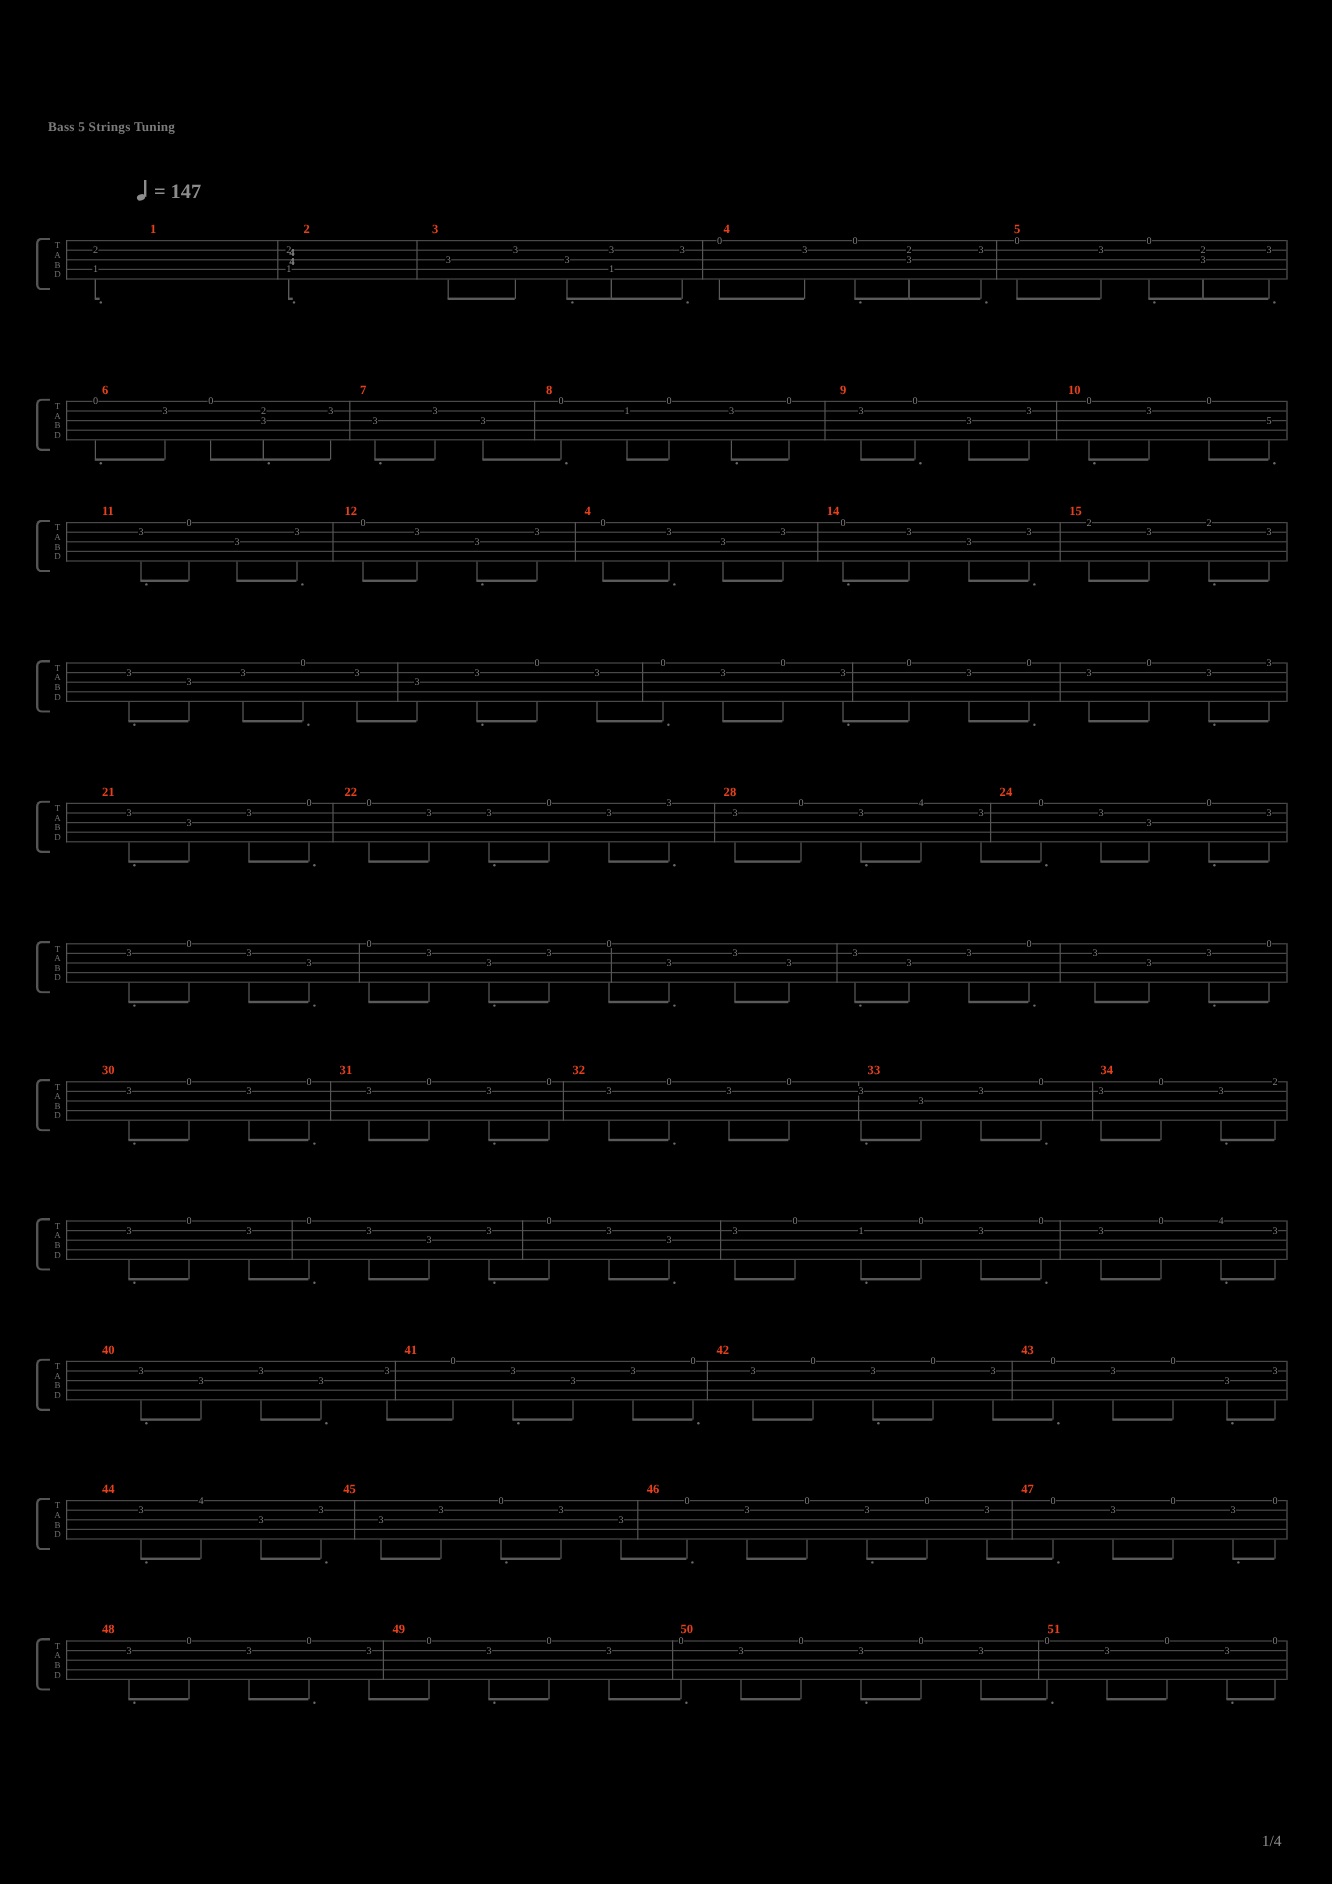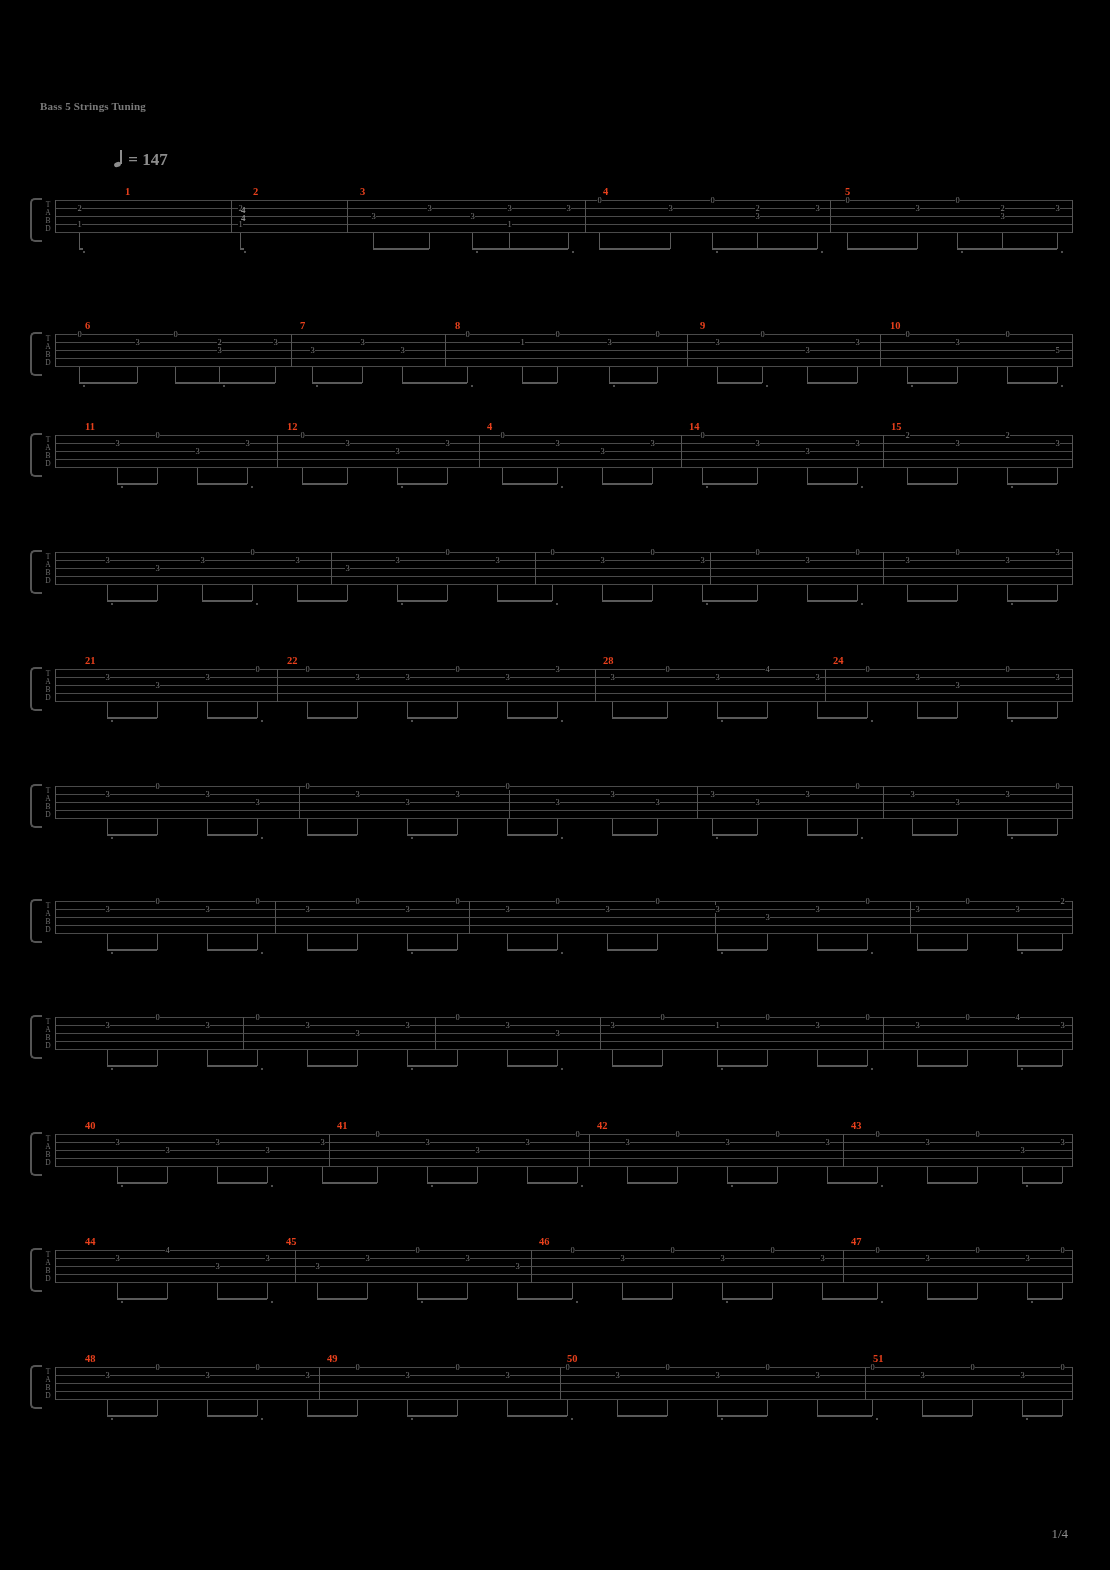--- a/index.html
+++ b/index.html
@@ -743,20 +743,27 @@
             <div class="stem" style="left: 902px;"></div>
             <div class="stem" style="left: 952px;"></div>
             <div class="beam" style="left: 952px; top: 15px; width: 50px;"></div>
             <div class="dot" style="left: 956px; top: 18px;"></div>
             <div class="stem" style="left: 1002px;"></div>
           </div>
         </div>
       </div>
       <div class="system" style="top: 887px;">
         <div class="system-inner">
+          <div class="bar-numbers">
+            <div class="bar-num" style="left: 45px;">30</div>
+            <div class="bar-num" style="left: 243px;">31</div>
+            <div class="bar-num" style="left: 437px;">32</div>
+            <div class="bar-num" style="left: 683px;">33</div>
+            <div class="bar-num" style="left: 877px;">34</div>
+          </div>
           <div class="brace"></div>
           <div class="staff">
             <div class="sline l0"></div>
             <div class="sline l1"></div>
             <div class="sline l2"></div>
             <div class="sline l3"></div>
             <div class="sline l4"></div>
             <div class="barline" style="left: 0px; top: 0px; height: 33px;"></div>
             <div class="barline" style="left: 220px; top: 0px; height: 33px;"></div>
             <div class="barline" style="left: 414px; top: 0px; height: 33px;"></div>

